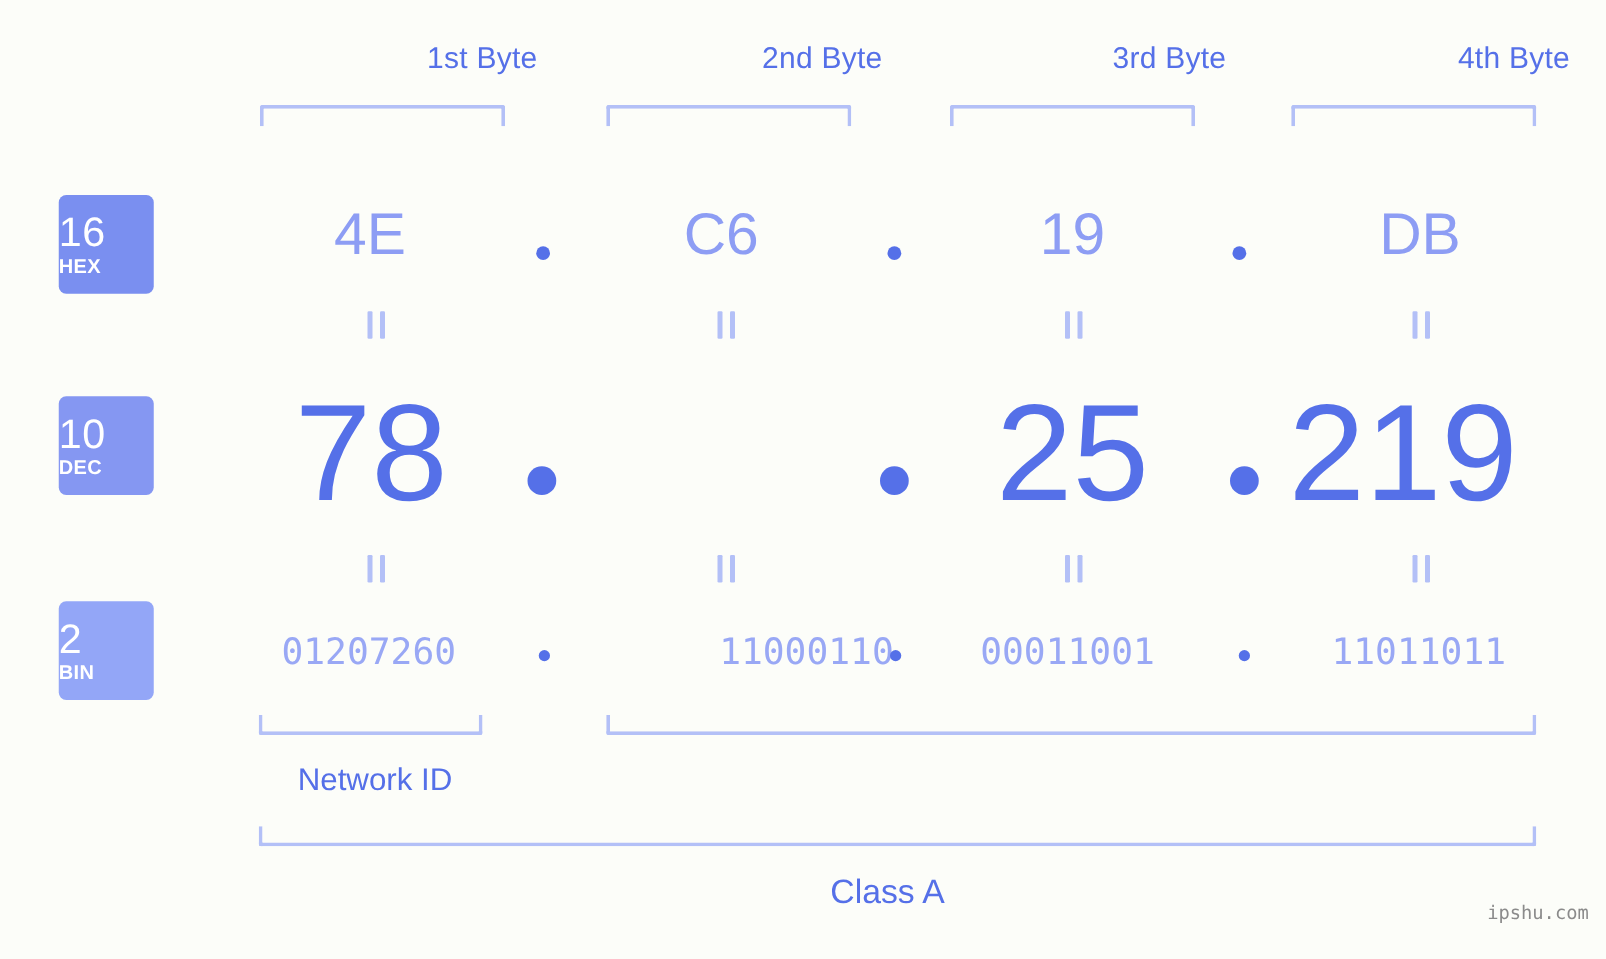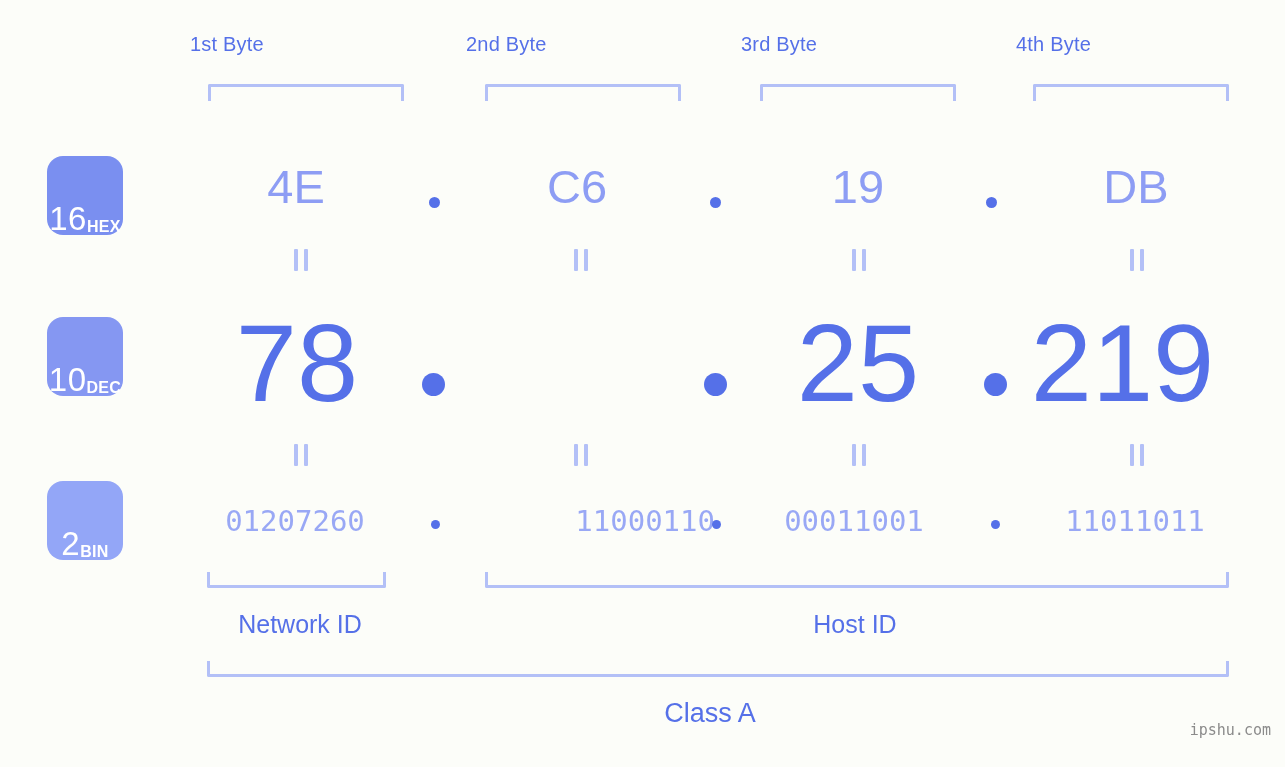--- a/index.html
+++ b/index.html
@@ -20,22 +20,22 @@
     left: 0; top: 0;
     width: 1285px;
     height: 767px;
   }
 
   
   .byte-label {
     position: absolute;
     top: 33px;
     width: 240px;
-    text-align: left;
-    font-size: 20px;
+    text-align: right;
+    font-size: 24px;
     color: #5570e8;
     letter-spacing: 0.2px;
     white-space: nowrap;
   }
 
   
   .bracket-top {
     position: absolute;
     top: 84px;
     height: 17px;
@@ -44,24 +44,24 @@
     box-sizing: border-box;
     border-radius: 2px 2px 0 0;
   }
 
   
   .badge {
     position: absolute;
     left: 47px;
     width: 76px;
     height: 79px;
-    border-radius: 16px;
+    border-radius: 6px;
     display: flex;
-    flex-direction: row;
-    align-items: flex-end;
+    flex-direction: column;
+    align-items: flex-start;
     justify-content: center;
     color: #ffffff;
     line-height: 1;
   }
   .badge .num {
     font-size: 33px;
     font-weight: 400;
     letter-spacing: 0.5px;
   }
   .badge .sub {
@@ -273,20 +273,19 @@
   <div class="bin-val" style="left:435px;text-align:right;">11000110</div>
   <div class="bin-dot" style="left:712px;"></div>
   <div class="bin-val" style="left:714px;">00011001</div>
   <div class="bin-dot" style="left:991px;"></div>
   <div class="bin-val" style="left:995px;">11011011</div>
 
   <div class="bracket-bottom" style="left:207px; top:572px; width:179px;"></div>
   <div class="bracket-bottom" style="left:485px; top:572px; width:744px;"></div>
 
   <div class="id-label" style="left:180px; top:610px; width:240px;">Network ID</div>
-  <div class="id-label" style="left:735px; top:610px; width:240px;">Host ID</div>
 
   <div class="bracket-bottom" style="left:207px; top:661px; width:1022px;"></div>
   <div class="class-label" style="left:590px; top:698px; width:240px;">Class A</div>
 
   <div class="watermark">ipshu.com</div>
 
 </div>
 
 </body></html>

